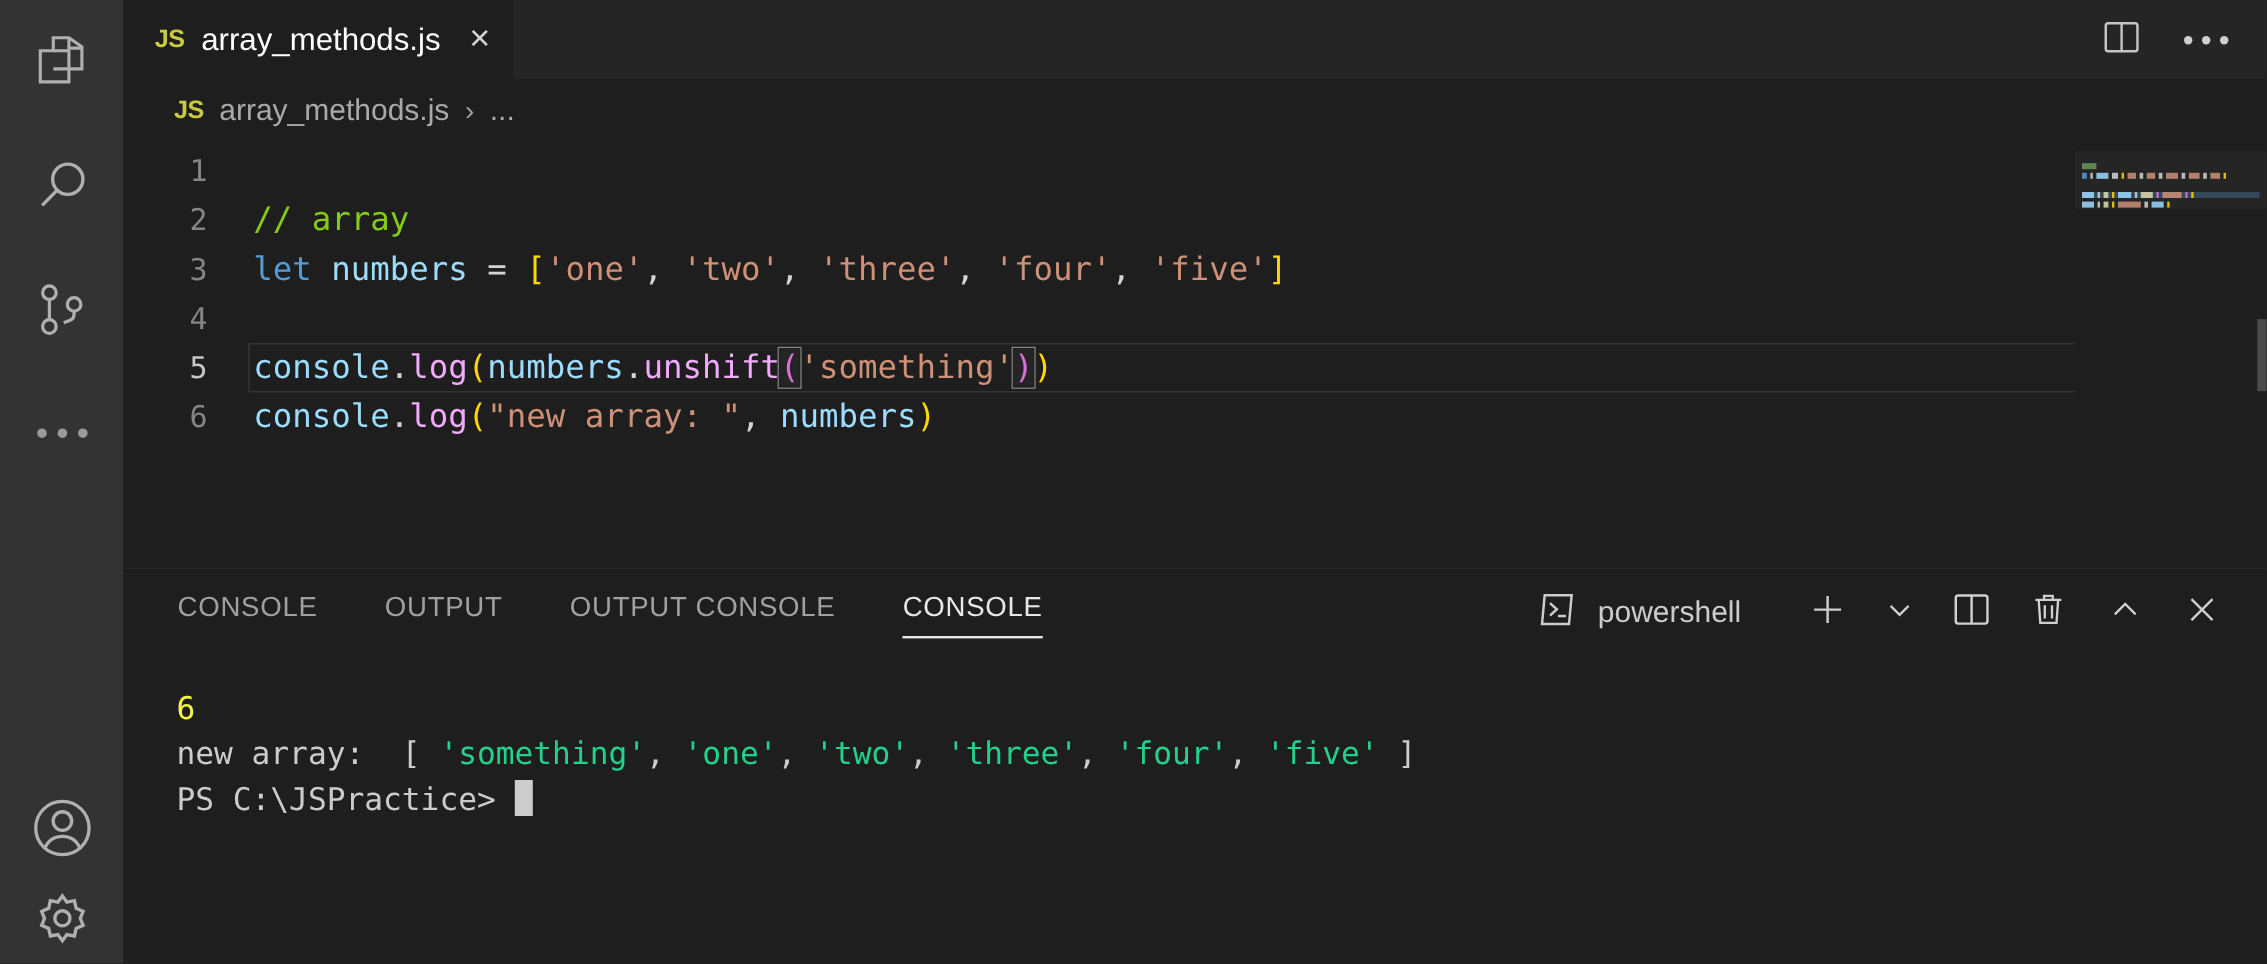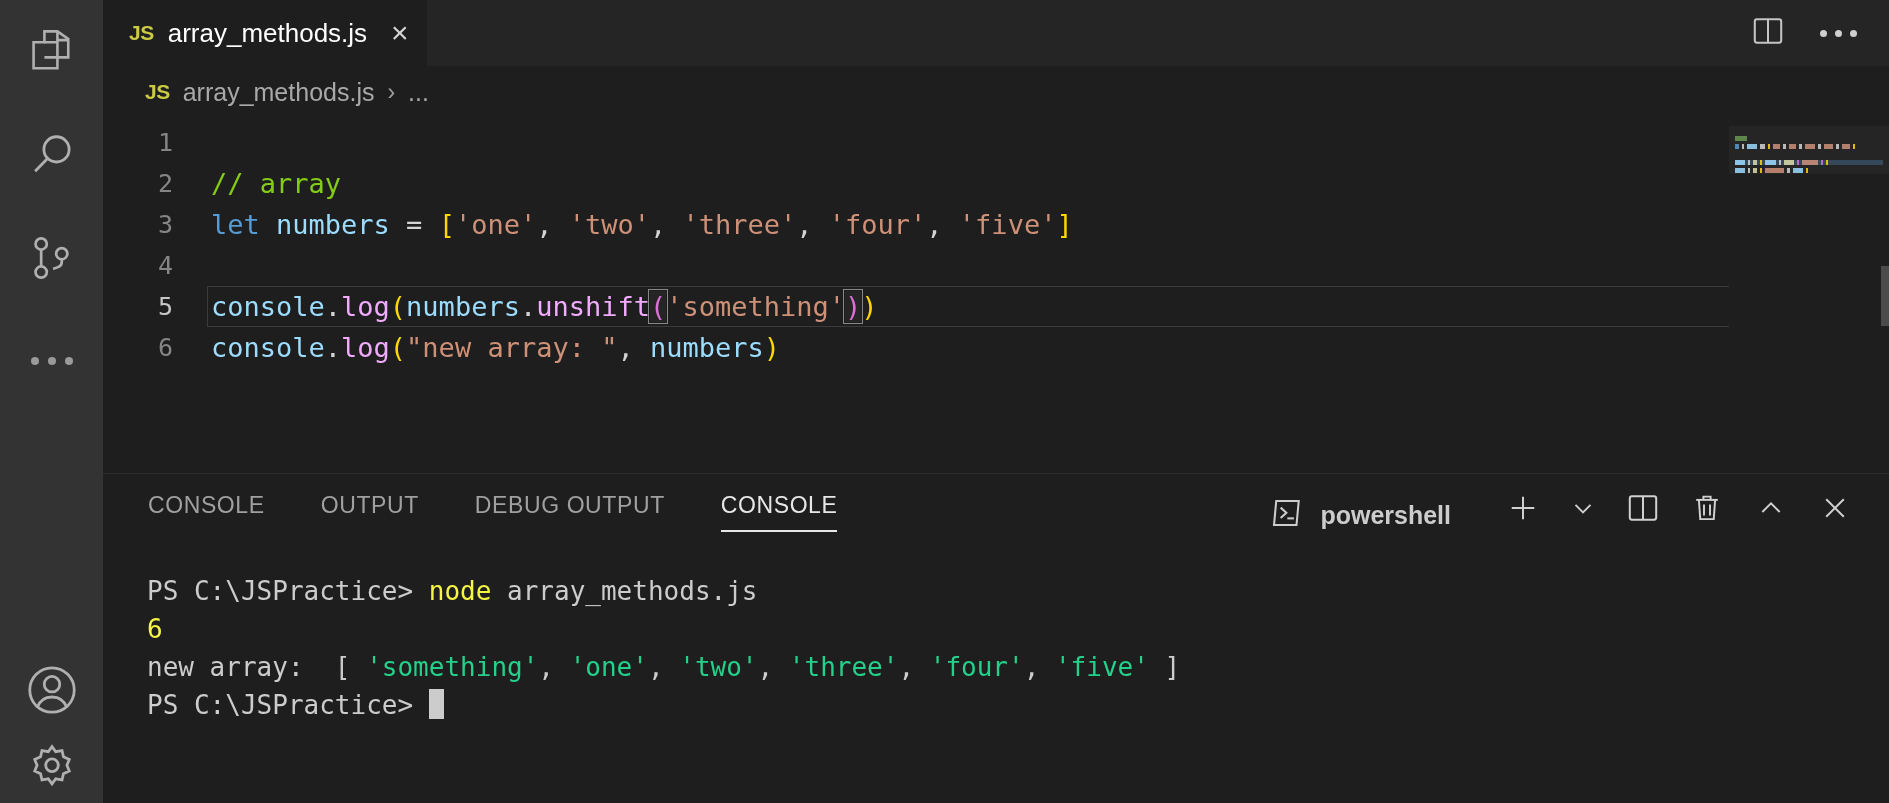--- a/index.html
+++ b/index.html
@@ -123,21 +123,21 @@
   .ptab {
     color:#a0a0a0; font-size:23px; letter-spacing:.6px;
     padding:0 0 10px 0; margin-right:56px; position:relative; height:72px;
     display:flex; align-items:center;
   }
   .ptab.active { color:#e7e7e7; }
   .ptab.active::after {
     content:""; position:absolute; left:0; right:0; bottom:14px;
     height:2px; background:#e7e7e7;
   }
-  .panel-actions { margin-left:auto; display:flex; align-items:flex-end; gap:12px;font-weight:bold; }
+  .panel-actions { margin-left:auto; display:flex; align-items:center; gap:12px; }
   .pa { display:flex; align-items:center; color:#cccccc; }
   .term-name { color:#cccccc; font-size:25px; margin-left:14px; margin-right:34px; }
   .pa-btn { width:52px; height:52px; display:flex; align-items:center; justify-content:center; color:#d0d0d0; }
 
   
   .terminal {
     flex:1 1 auto; padding:26px 0 0 44px; min-height:0;
     font-family:"DejaVu Sans Mono", monospace;
     font-size:26px; line-height:38px; color:#cccccc;
     overflow:hidden;
@@ -334,21 +334,21 @@
       </div>
       <div class="editor-overview"></div>
     </div>
 
     <div class="panel">
 
       <div class="panel-header">
         <div id="panel-tabs" style="display:flex;align-items:stretch;">
             <div class="ptab">CONSOLE</div>
             <div class="ptab">OUTPUT</div>
-            <div class="ptab">DEBUG OUTPUT</div>
+            <div class="ptab">OUTPUT CONSOLE</div>
             <div class="ptab active">CONSOLE</div>
           </div>
 
         <div class="panel-actions">
           <span class="pa">
             <span>
               <svg width="38" height="38" viewBox="0 0 24 24" fill="none" stroke="currentColor" stroke-width="1.3">
                 <path d="M5.2 4.4h14.2l-1.4 15.2H3.8z"></path>
                 <path d="M8 8.6l3.6 3.2L8 15.2"></path>
                 <line x1="12.2" y1="15.4" x2="16.4" y2="15.4"></line>
@@ -408,20 +408,19 @@
               <svg width="34" height="34" viewBox="0 0 24 24" stroke="currentColor" stroke-width="1.4" fill="none">
                 <line x1="5.8" y1="5.8" x2="18.2" y2="18.2"></line>
                 <line x1="18.2" y1="5.8" x2="5.8" y2="18.2"></line>
               </svg>
             </span>
           </span>
         </div>
       </div>
 
       <div class="terminal" id="terminal-body">
-          <div class="trow"><span class="t-white">PS C:\JSPractice&gt; </span><span class="t-yellow">node</span><span class="t-white"> array_methods.js</span></div>
           <div class="trow"><span class="t-yellow">6</span></div>
           <div class="trow"><span class="t-white">new array:  [ </span><span class="t-green">'something'</span><span class="t-white">, </span><span class="t-green">'one'</span><span class="t-white">, </span><span class="t-green">'two'</span><span class="t-white">, </span><span class="t-green">'three'</span><span class="t-white">, </span><span class="t-green">'four'</span><span class="t-white">, </span><span class="t-green">'five'</span><span class="t-white"> ]</span></div>
           <div class="trow"><span class="t-white">PS C:\JSPractice&gt; </span><span class="cursor"></span></div>
         </div>
     </div>
   </div>
 </div>
 
 </body></html>

